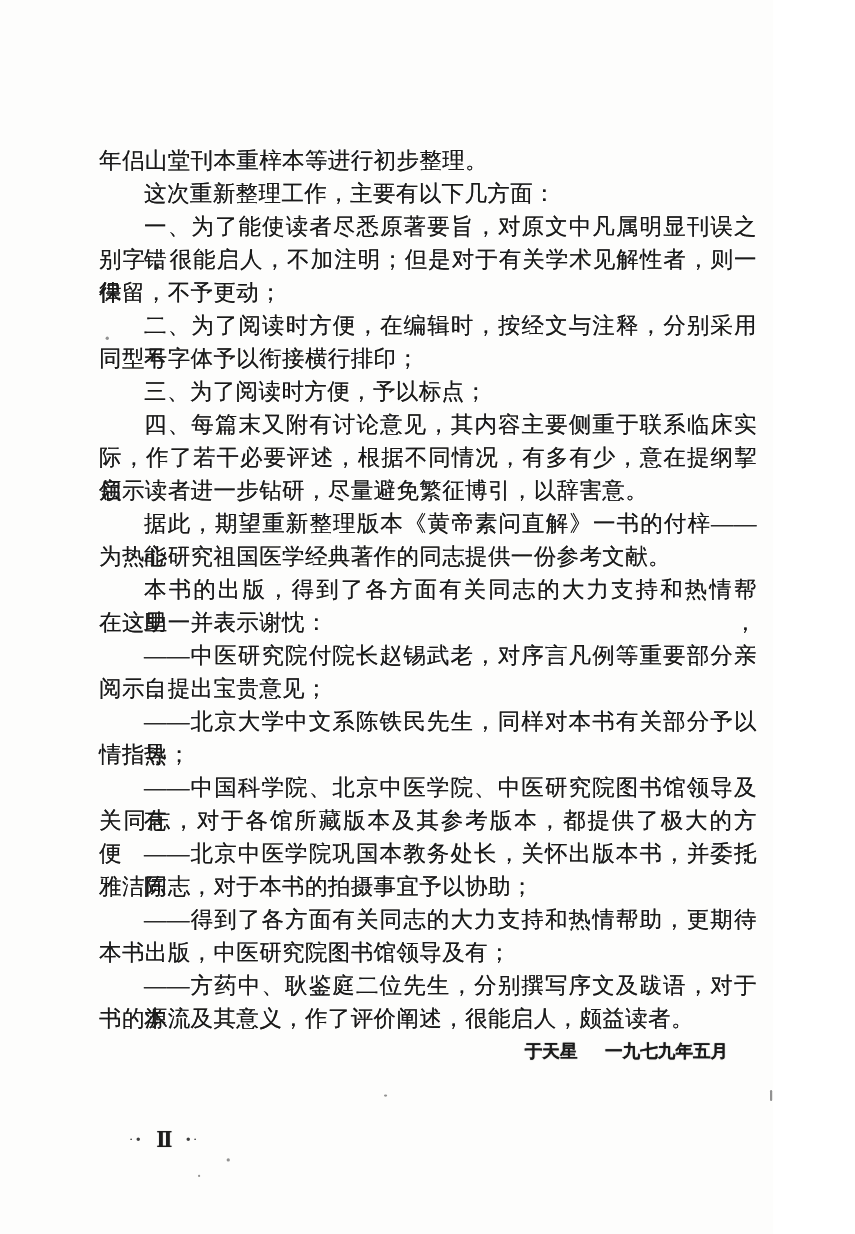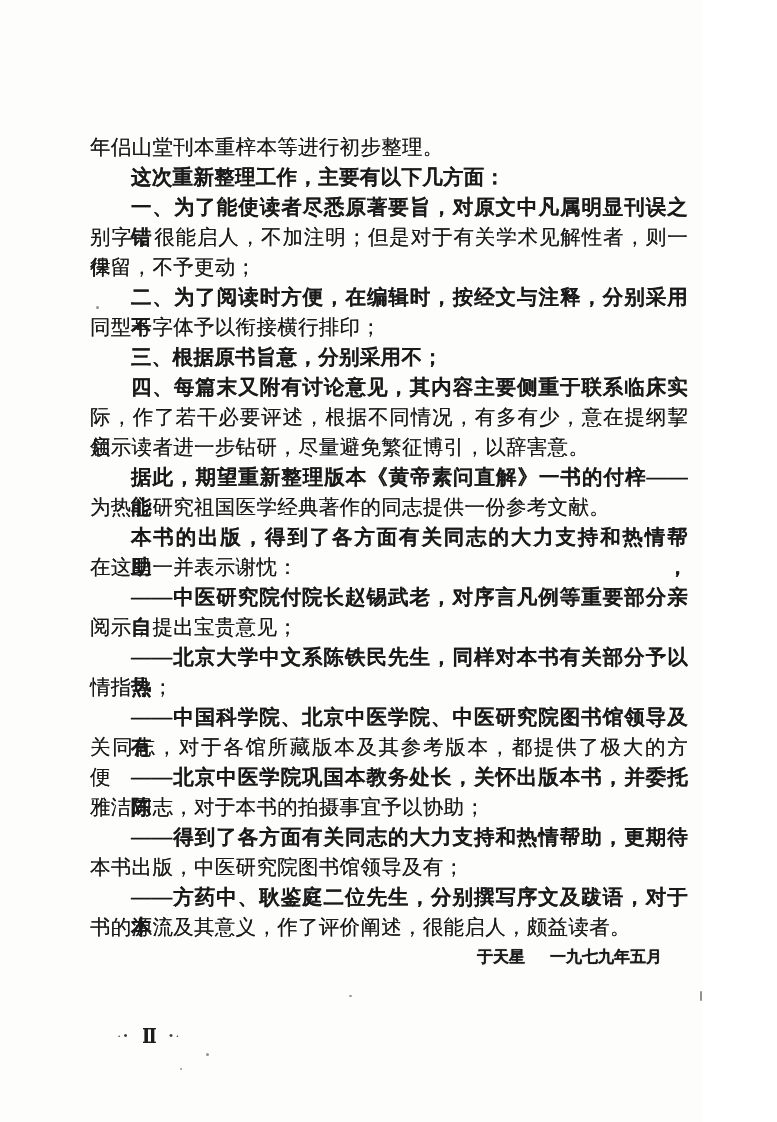--- a/index.html
+++ b/index.html
@@ -21,21 +21,21 @@
     width:598px;
   }
   .line{
     height:30px;
     line-height:30px;
     font-size:20.5px;
     white-space:nowrap;
     letter-spacing:0.3px;
     text-shadow:0 0 0.6px rgba(25,25,25,0.75);
   }
-  .line.indent{padding-left:41px;font-weight:bold;}
+  .line.indent{padding-left:41px;}
   .line.fill{
     white-space:normal;
     text-align:justify;
     text-align-last:justify;
     text-justify:inter-character;
   }
   .signature{
     height:30px;line-height:30px;
     font-size:16px;
     font-weight:bold;
@@ -78,21 +78,21 @@
 
   <div class="text-block">
     <div id="lines">
         <div class="line">年侣山堂刊本重梓本等进行初步整理。</div>
         <div class="line indent">这次重新整理工作，主要有以下几方面：</div>
         <div class="line indent fill">一、为了能使读者尽悉原著要旨，对原文中凡属明显刊误之错</div>
         <div class="line fill">别字，很能启人，不加注明；但是对于有关学术见解性者，则一律</div>
         <div class="line">保留，不予更动；</div>
         <div class="line indent fill">二、为了阅读时方便，在编辑时，按经文与注释，分别采用不</div>
         <div class="line">同型号字体予以衔接横行排印；</div>
-        <div class="line indent">三、根据原书旨意，分别采用不；</div>
+        <div class="line indent">三、为了阅读时方便，予以标点；</div>
         <div class="line indent fill">四、每篇末又附有讨论意见，其内容主要侧重于联系临床实</div>
         <div class="line fill">际，作了若干必要评述，根据不同情况，有多有少，意在提纲挈领</div>
         <div class="line">启示读者进一步钻研，尽量避免繁征博引，以辞害意。</div>
         <div class="line indent fill">据此，期望重新整理版本《黄帝素问直解》一书的付梓——能</div>
         <div class="line">为热心研究祖国医学经典著作的同志提供一份参考文献。</div>
         <div class="line indent fill">本书的出版，得到了各方面有关同志的大力支持和热情帮助，</div>
         <div class="line">在这里一并表示谢忱：</div>
         <div class="line indent fill">——中医研究院付院长赵锡武老，对序言凡例等重要部分亲自</div>
         <div class="line">阅示，提出宝贵意见；</div>
         <div class="line indent fill">——北京大学中文系陈铁民先生，同样对本书有关部分予以热</div>

